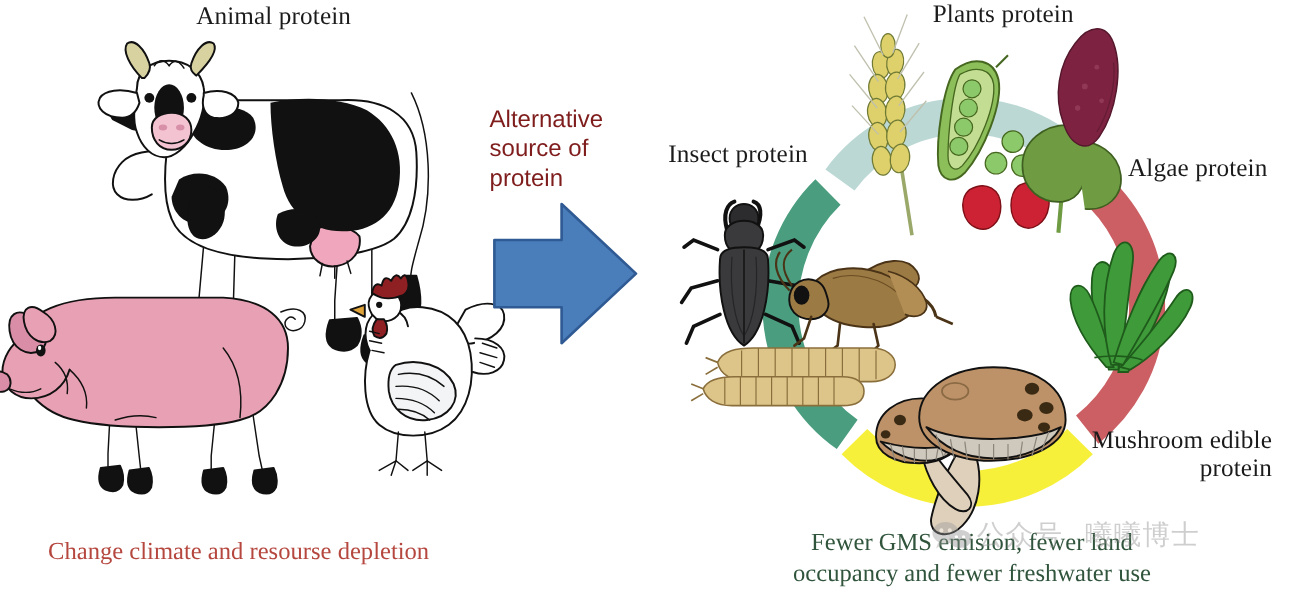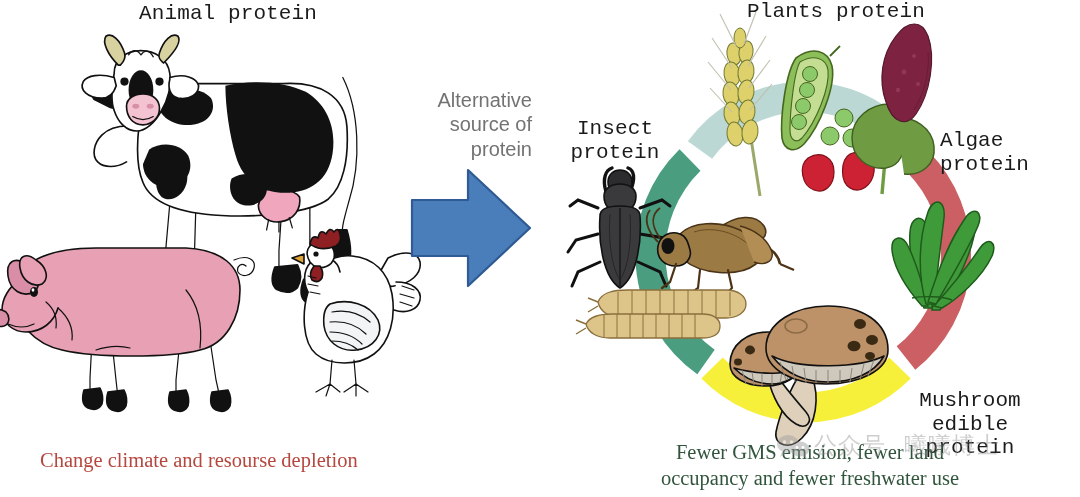--- a/index.html
+++ b/index.html
@@ -14,43 +14,43 @@
     height: 497px;
     background: #ffffff;
     overflow: hidden;
     font-family: "Liberation Serif", "DejaVu Serif", serif;
   }
 
   
   .label {
     position: absolute;
     color: #1b1b1b;
-    font-family: Liberation Mono, monospace;
+    font-family: Liberation Serif, serif;
     font-size: 21px;
     line-height: 1.12;
     text-align: center;
     white-space: pre-line;
     letter-spacing: .1px;
   }
   #lbl-animal   { left: 118px; top:  2px;  width: 220px; }
   #lbl-plants   { left: 736px; top:  0px;  width: 200px; }
   #lbl-insect   { left: 535px; top: 117px; width: 160px; }
   #lbl-algae    { left: 940px; top: 129px; width: 150px; text-align: left; }
-  #lbl-mushroom { left: 880px; top: 389px; width: 180px; }
+  #lbl-mushroom { left: 880px; top: 355px; width: 180px; text-align: right; }
 
   .arrow-label {
     position: absolute;
     left: 408px;
     top: 88px;
     width: 124px;
-    text-align: right;
+    text-align: left;
     font-family: "Liberation Sans", "DejaVu Sans", sans-serif;
     font-size: 20px;
     line-height: 1.22;
-    color: #737373;
+    color: #7f1d1d;
     white-space: pre-line;
   }
 
   .caption {
     position: absolute;
     font-family: "Liberation Serif", "DejaVu Serif", serif;
     font-size: 20.5px;
     line-height: 1.25;
     white-space: pre-line;
   }

